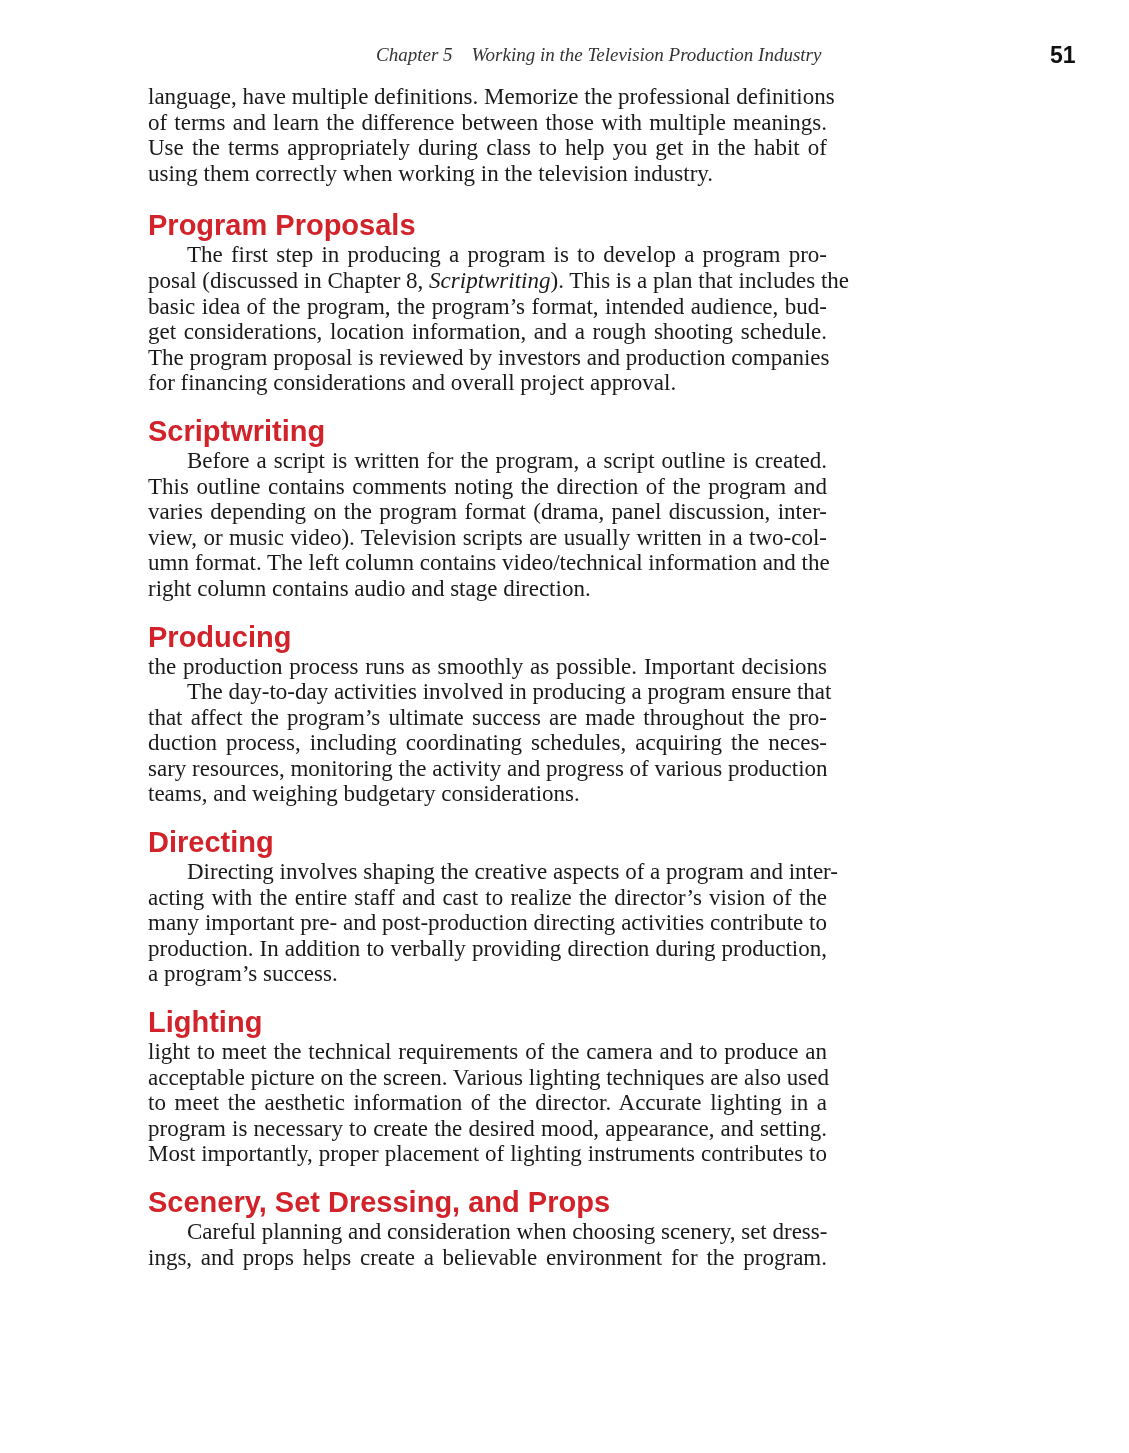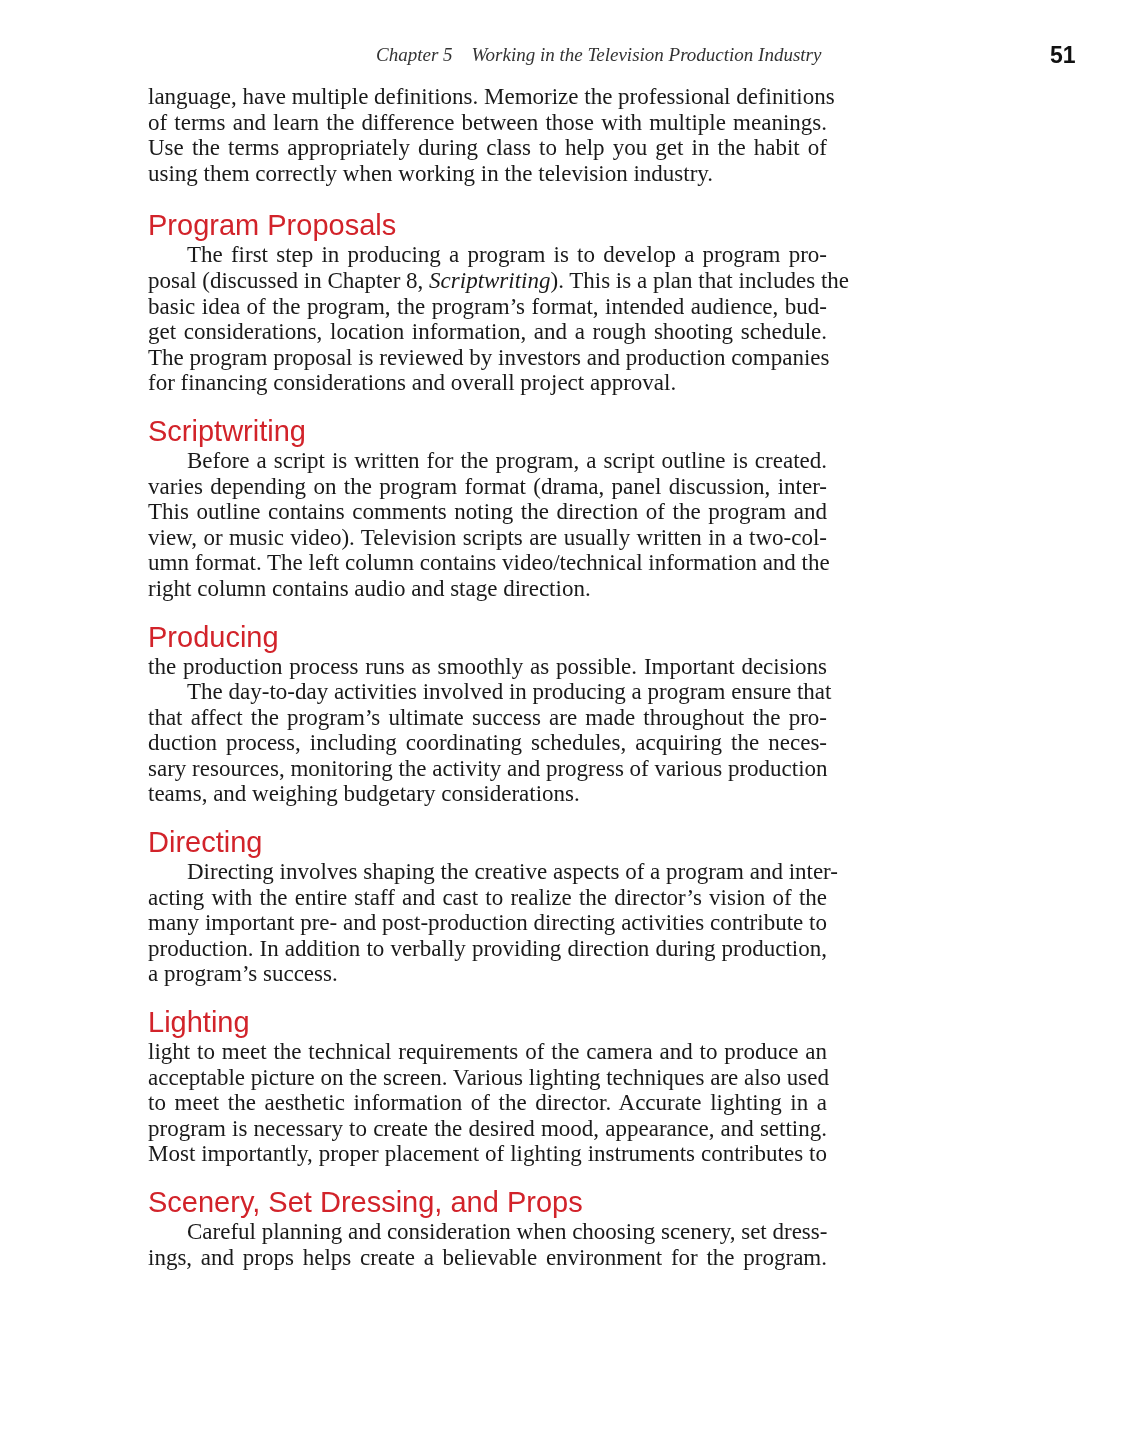--- a/index.html
+++ b/index.html
@@ -21,21 +21,21 @@
     color: #1a1a1a;
   }
   .line {
     display: block; font-size: 23px; line-height: 25.6px; height: 25.6px;
     text-align: justify; text-align-last: justify; white-space: nowrap;
   }
   .line.last { text-align-last: left; }
   .line.indent { padding-left: 39px; }
   .section-heading {
     font-family: "Liberation Sans", "DejaVu Sans", sans-serif;
-    font-weight: normal; font-size: 29px; line-height: 34px;
+    font-weight: bold; font-size: 29px; line-height: 34px;
     color: #d2232a; margin: 0; padding: 0;
   }
   .section { margin-top: 18px; }
   .section .section-heading { margin-bottom: 0px; }
   em { font-style: italic; }
 </style>
 </head>
 <body>
 
 <div class="running-head">Chapter 5    Working in the Television Production Industry</div>
@@ -58,22 +58,22 @@
       <span class="line">get considerations, location information, and a rough shooting schedule.</span>
       <span class="line">The program proposal is reviewed by investors and production companies</span>
       <span class="line last">for financing considerations and overall project approval.</span>
     </div>
   </div>
 
   <div class="section">
     <h2 class="section-heading">Scriptwriting</h2>
     <div>
       <span class="line indent">Before a script is written for the program, a script outline is created.</span>
+      <span class="line">This outline contains comments noting the direction of the program and</span>
       <span class="line">varies depending on the program format (drama, panel discussion, inter-</span>
-      <span class="line">This outline contains comments noting the direction of the program and</span>
       <span class="line">view, or music video). Television scripts are usually written in a two-col-</span>
       <span class="line">umn format. The left column contains video/technical information and the</span>
       <span class="line last">right column contains audio and stage direction.</span>
     </div>
   </div>
 
   <div class="section">
     <h2 class="section-heading">Producing</h2>
     <div>
       <span class="line">the production process runs as smoothly as possible. Important decisions</span>

